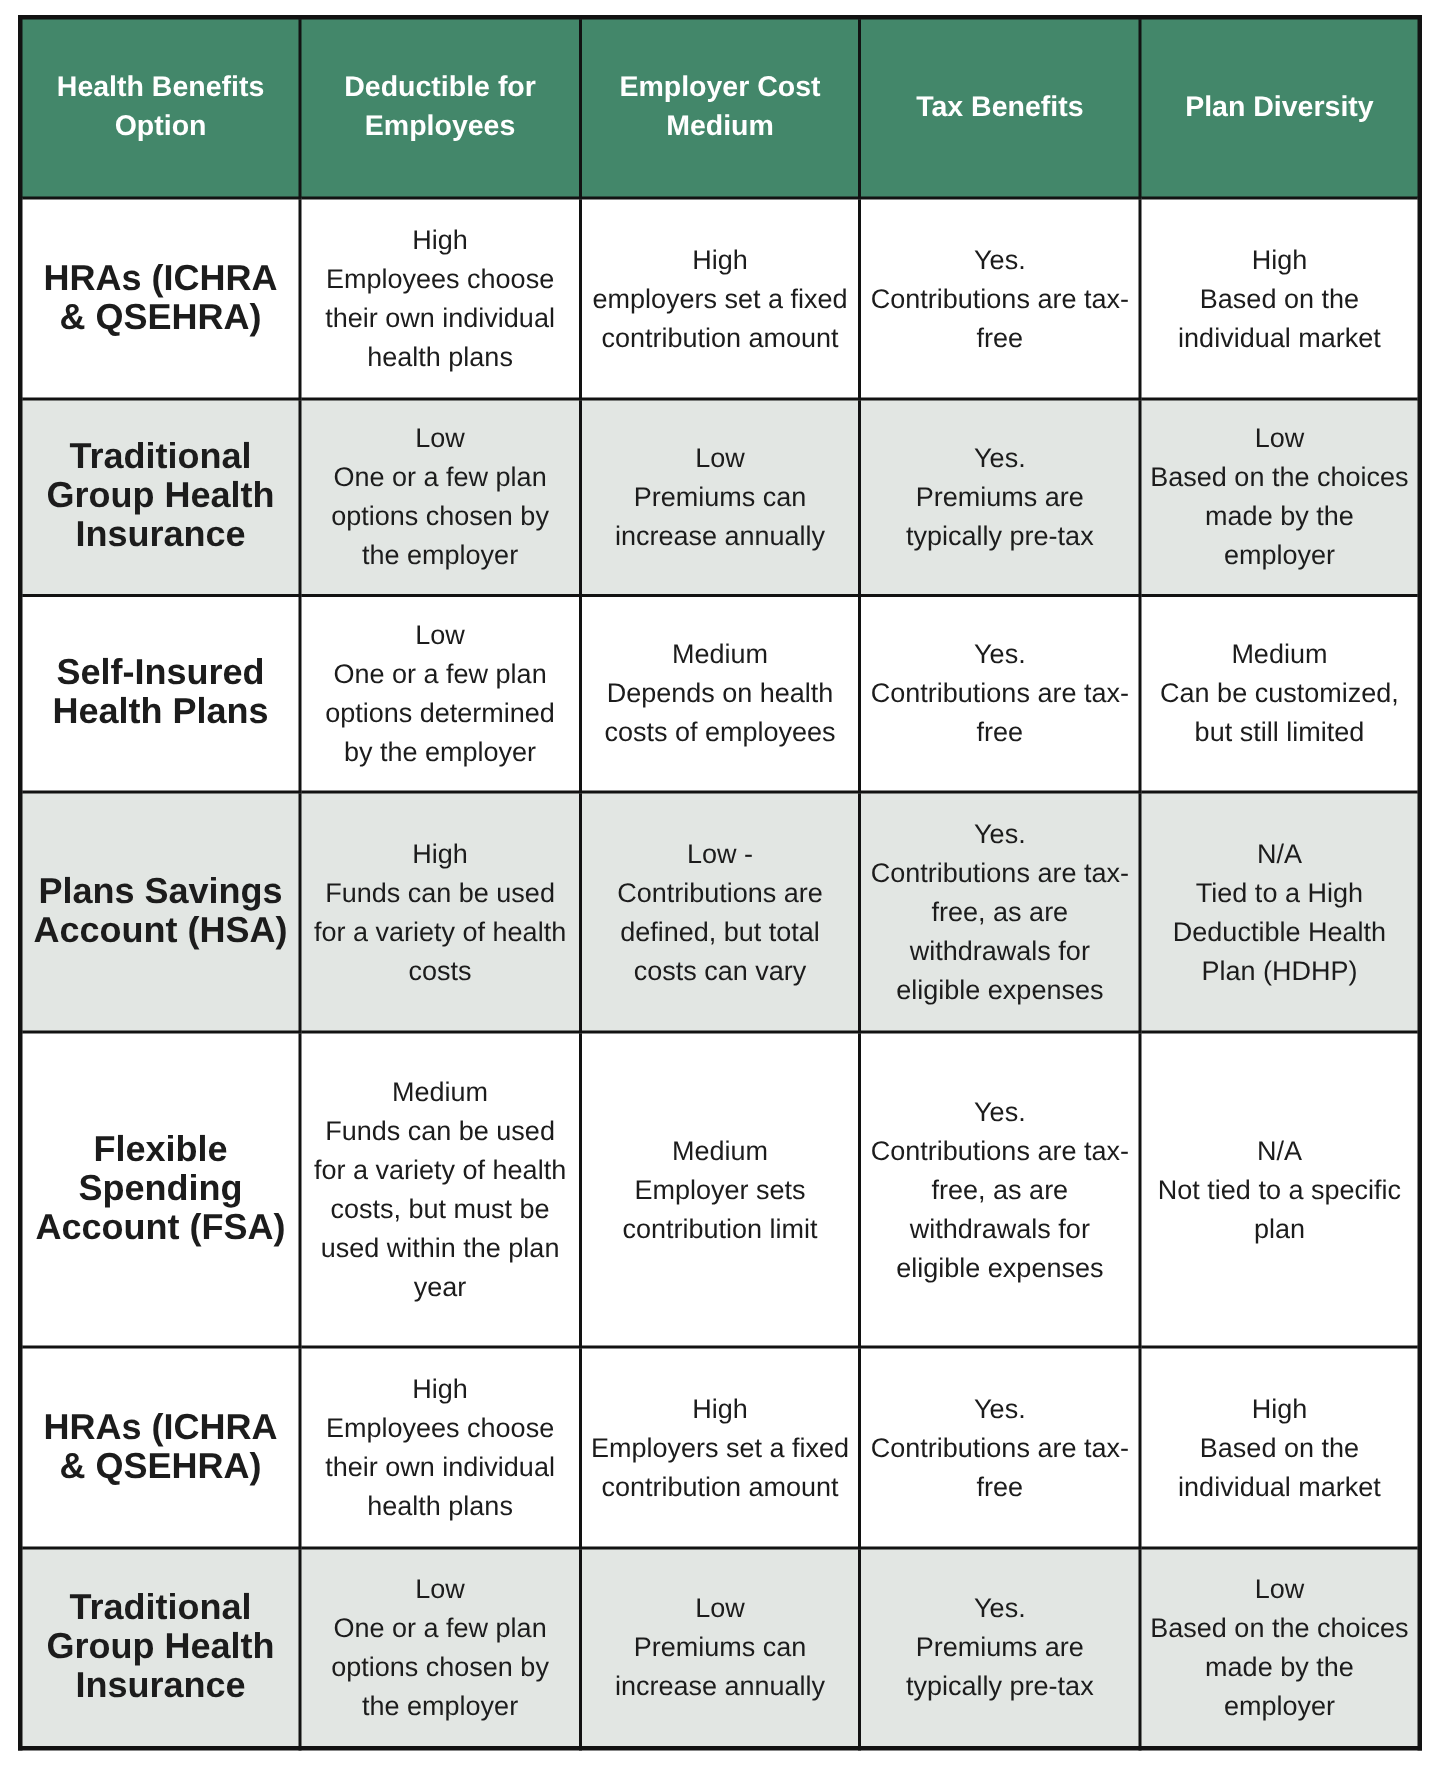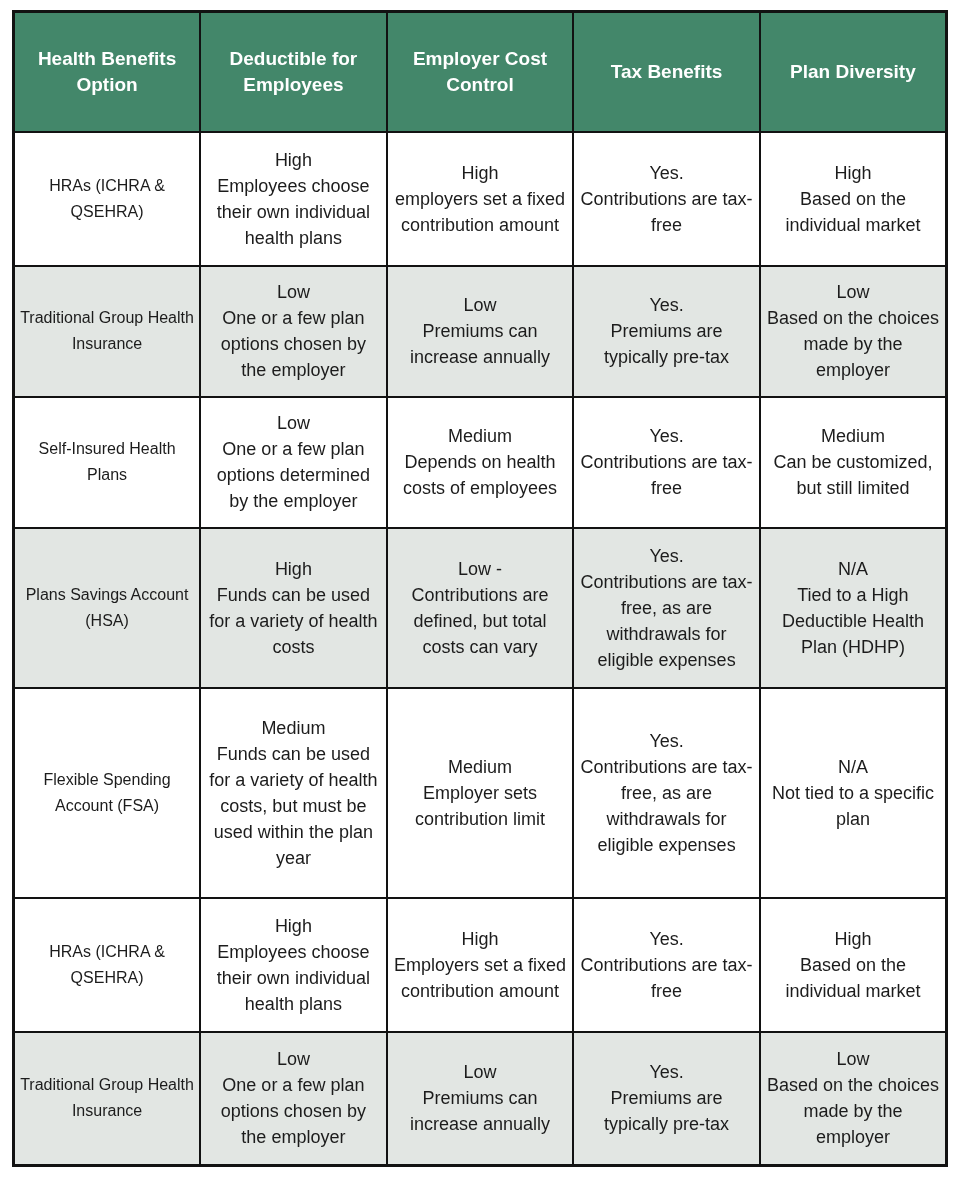--- a/index.html
+++ b/index.html
@@ -39,39 +39,39 @@
     height: 120px;
   }
   tbody td, tbody th {
     color: #1c1c1c;
     font-size: 18px;
     line-height: 26px;
     white-space: pre-line;
     background: #ffffff;
   }
   tbody th.row-header {
-    font-weight: normal;
-    font-size: 16px;
+    font-weight: bold;
+    font-size: 24px;
     white-space: normal;
     text-align: center;
   }
   tr.shaded td, tr.shaded th {
     background: #E2E6E3;
   }
 </style>
 </head>
 <body>
 
 <div class="page">
   <table class="benefits">
     <thead>
       <tr>
         <th>Health Benefits Option</th>
         <th>Deductible for Employees</th>
-        <th>Employer Cost Control</th>
+        <th>Employer Cost Medium</th>
         <th>Tax Benefits</th>
         <th>Plan Diversity</th>
       </tr>
     </thead>
     <tbody>
       <tr style="height:134px;">
         <th class="row-header" scope="row">HRAs (ICHRA &amp; QSEHRA)</th>
         <td>High
 Employees choose their own individual health plans</td>
         <td>High

